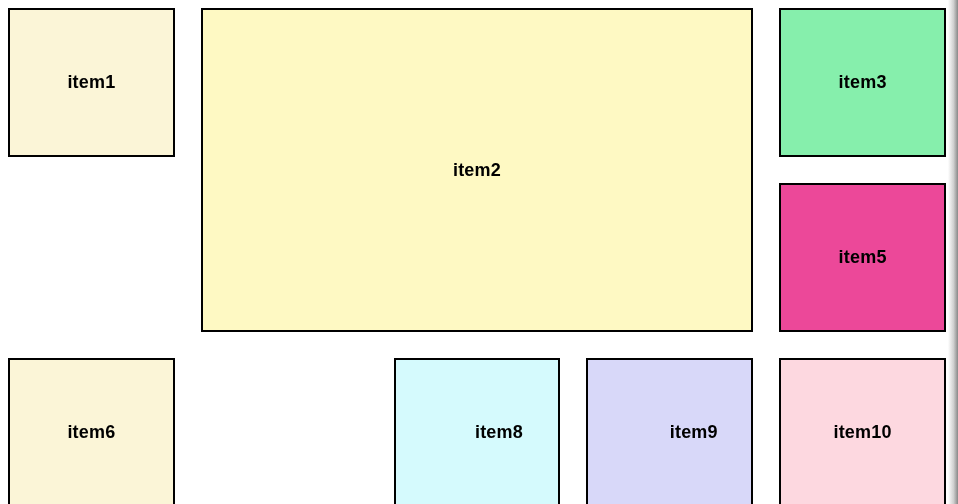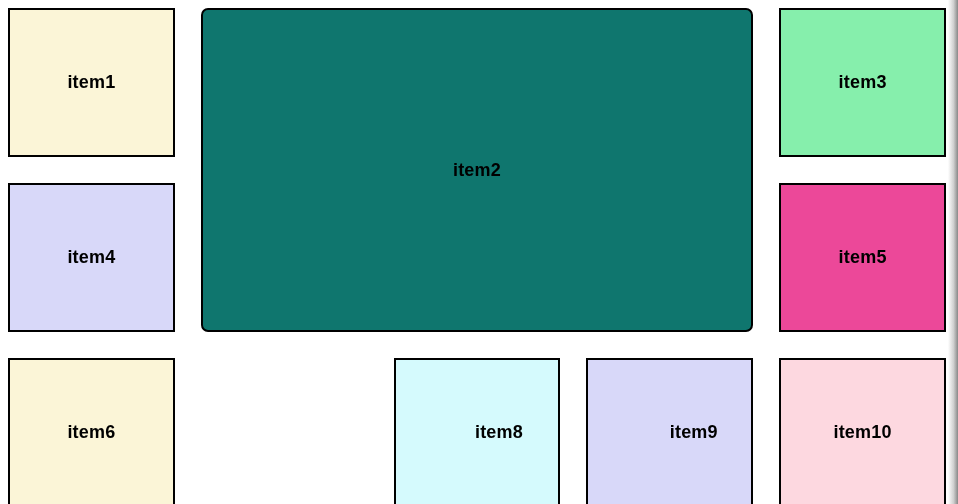--- a/index.html
+++ b/index.html
@@ -50,23 +50,22 @@
     height: 504px;
     background: linear-gradient(to right, rgba(255,255,255,0) 0%, rgba(170,170,170,0.55) 55%, #888888 100%);
     pointer-events: none;
   }
 </style>
 </head>
 <body>
 
 <div class="grid">
   <div class="item i1" style="background-color: rgb(251, 245, 215);">item1</div>
-  <div class="item i2" style="background-color: #0f766e; border-radius: 7px;">item2</div>
+  <div class="item i2" style="background-color: #fef9c3;">item2</div>
   <div class="item i3" style="background-color: #86efac;">item3</div>
-  <div class="item i4" style="background-color: rgb(216, 216, 249);">item4</div>
   <div class="item i5" style="background-color: #ec4899;">item5</div>
   <div class="item i6" style="background-color: rgb(251, 245, 215);">item6</div>
   <div class="item i8" style="background-color: rgb(213, 250, 253);">item8</div>
   <div class="item i9" style="background-color: rgb(216, 216, 249); padding-left: 48px;">item9</div>
   <div class="item i10" style="background-color: rgb(253, 216, 224);">item10</div>
 </div>
 
 <div class="edge-shadow"></div>
 
 </body></html>

